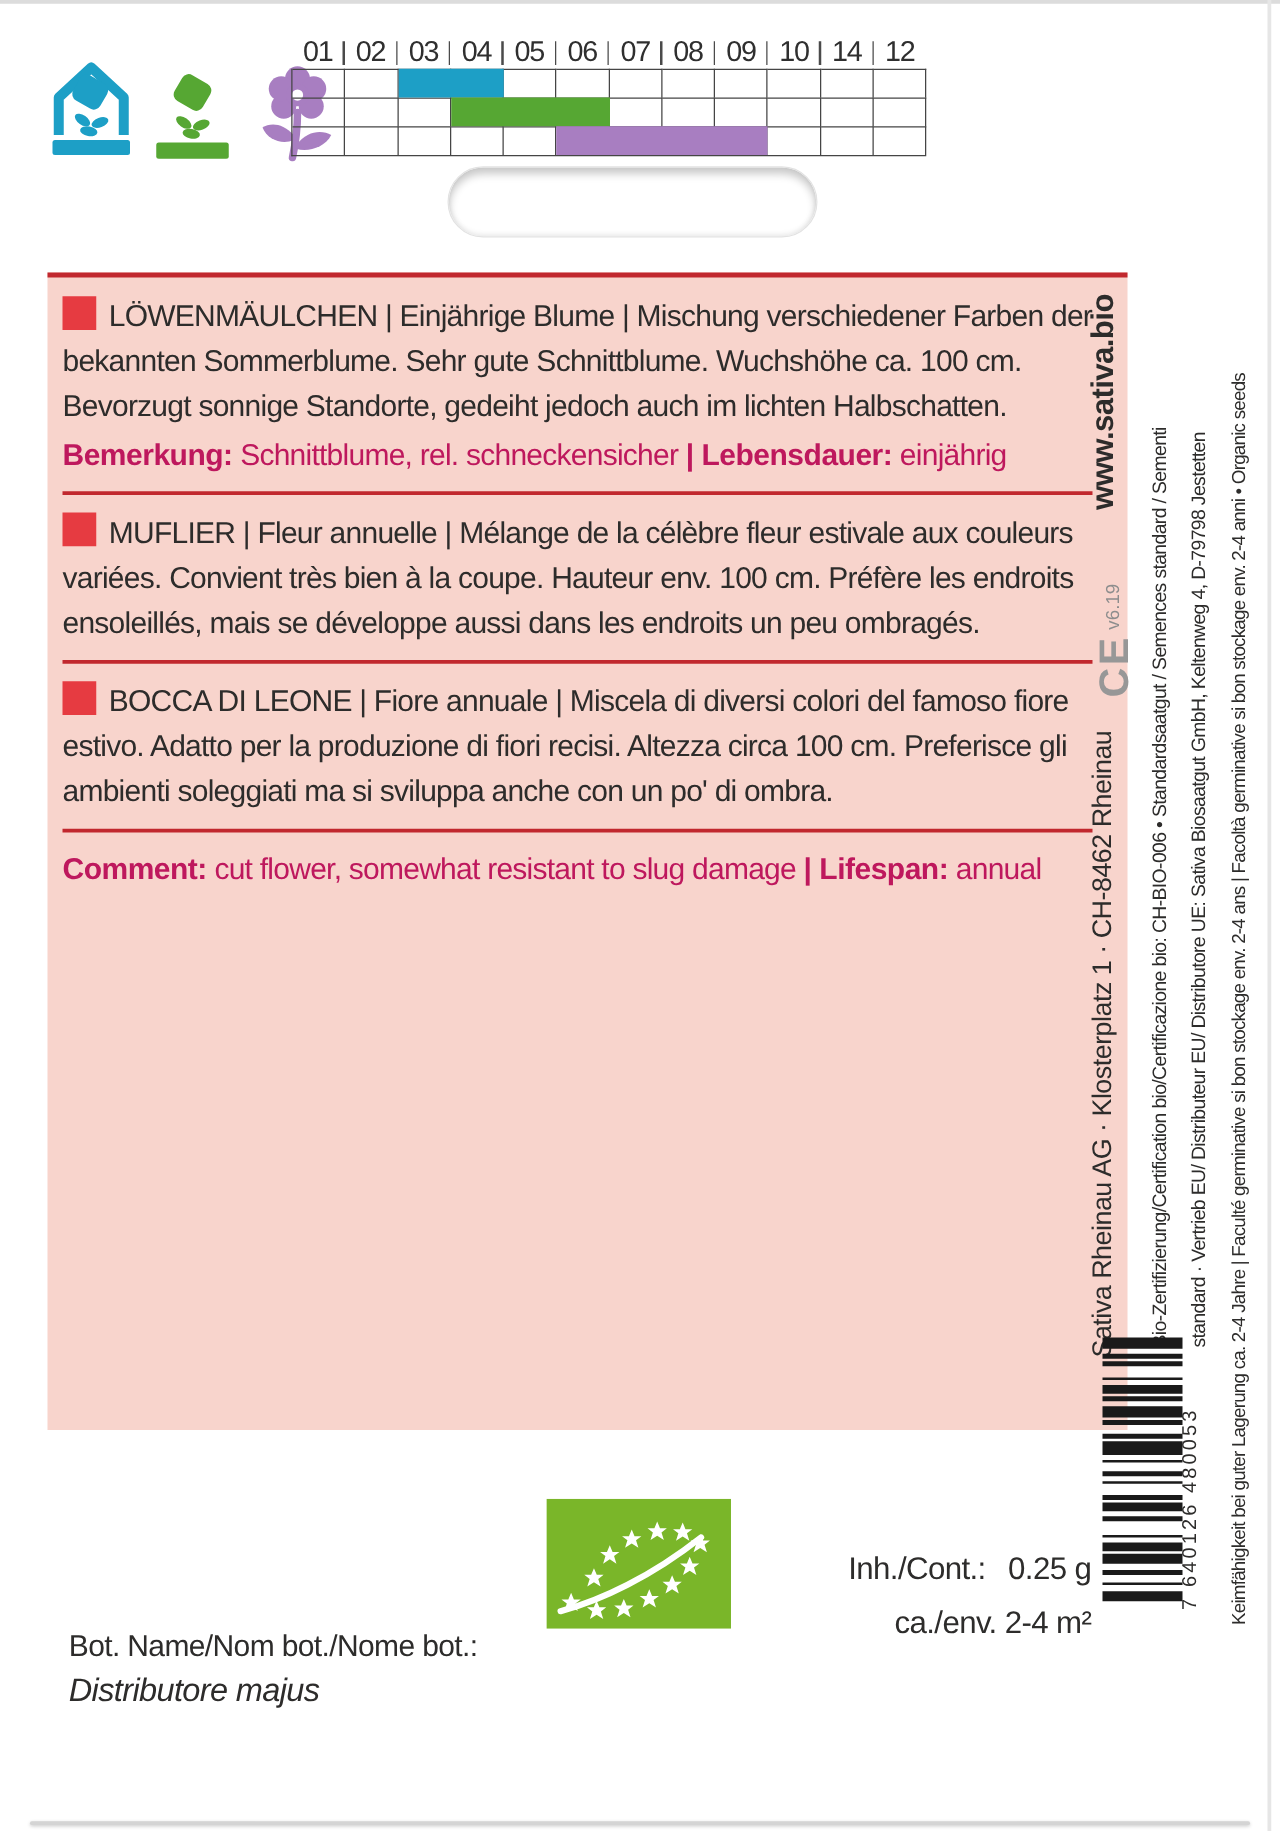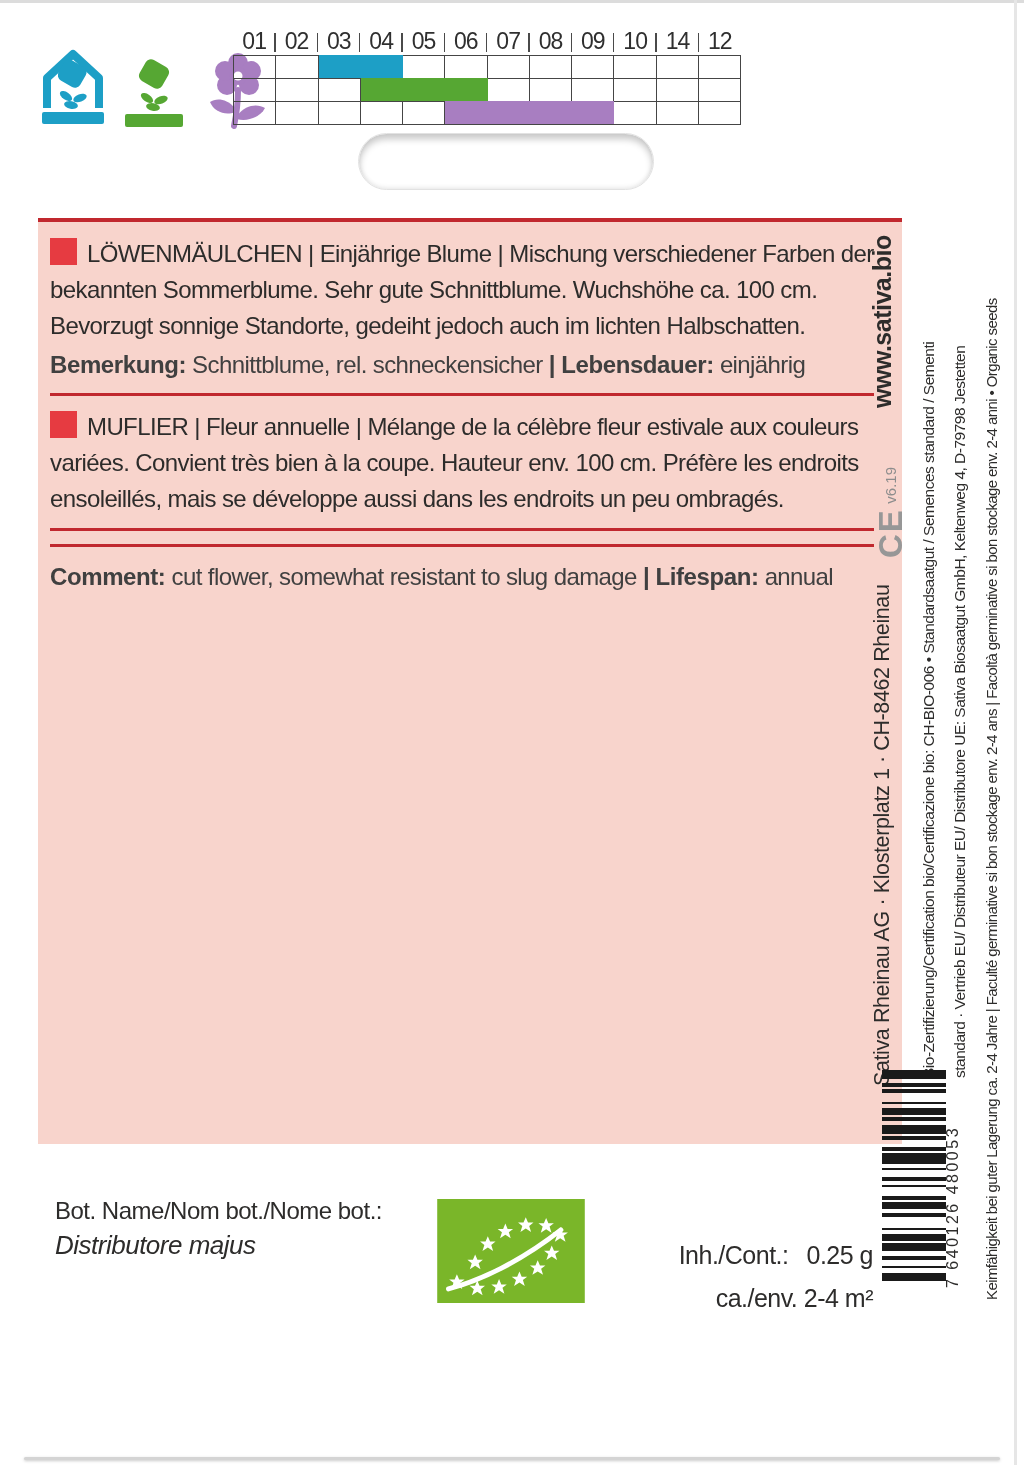--- a/index.html
+++ b/index.html
@@ -29,21 +29,21 @@
 
   
   .hang { position:absolute; left:358px; top:133px; width:296px; height:57px; border-radius:29px;
           background:#fff; border:1px solid #e2e2e2;
           box-shadow: inset 0 5px 7px rgba(0,0,0,.22), inset 0 -2px 4px rgba(0,0,0,.07); }
 
   
   .panel { position:absolute; left:38px; top:218px; width:864px; height:926px;
            background:#f8d4cc; border-top:4px solid #c1282e; padding:14px 28px 0 12px; }
   .body-p { font-size:24px; letter-spacing:-0.6px; line-height:36px; color:#2d2c2b; margin-bottom:4px; }
-  .note-p { font-size:24px; letter-spacing:-0.6px; line-height:34px; color:#404040; }
+  .note-p { font-size:24px; letter-spacing:-0.6px; line-height:34px; color:#be185d; }
   .note-p b { letter-spacing:-0.4px; }
   .marker { display:inline-block; width:27px; height:27px; background:#e63b41; margin-right:10px;
             vertical-align:-3px; }
   .rule { border:none; height:3px; background:#c1282e; margin:11px 0 13px 0; }
 
   
   .vtext { position:absolute; writing-mode:vertical-rl; transform:rotate(180deg);
            white-space:nowrap; color:#2d2c2b; }
   .rail-www  { left:868px; top:230px;  height:178px; width:36px; font-size:25px; font-weight:bold; letter-spacing:-0.5px; }
   .rail-ce   { left:872px; top:443px;  height:115px; width:42px; }
@@ -54,21 +54,21 @@
   .rail-dist { left:951px; top:226px;  height:852px; width:27px; font-size:15.5px; letter-spacing:-0.5px; }
   .rail-germ { left:983px; top:208px;  height:1092px; width:27px; font-size:15px; letter-spacing:-0.6px; }
 
   
   .barcode-bars { position:absolute; left:882px; top:1070px; width:64px; height:216px;
                   display:flex; flex-direction:column; }
   .barcode-bars div { width:100%; }
   .barcode-digits { left:944px; top:1072px; height:216px; width:24px; font-size:16px; letter-spacing:2.5px; }
 
   
-  .bot-block { position:absolute; left:55px; top:1197px; }
+  .bot-block { position:absolute; left:55px; top:1304px; }
   .bot-label { font-size:24px; letter-spacing:-0.5px; }
   .bot-name  { font-size:26px; font-style:italic; letter-spacing:-0.5px; margin-top:5px; }
   .qty-block { position:absolute; left:590px; top:1241px; width:283px; text-align:right; }
   .qty-line1 { font-size:25px; letter-spacing:-0.5px; }
   .qty-line1 .val { margin-left:18px; }
   .qty-line2 { font-size:25px; letter-spacing:-0.5px; margin-top:14px; }
 
   .eu-logo { position:absolute; left:437px; top:1199px; width:148px; height:104px; }
 </style>
 </head>
@@ -172,20 +172,21 @@
 
   <div class="panel">
 
     <p class="body-p"><span class="marker"></span><span>LÖWENMÄULCHEN | Einjährige Blume | Mischung verschiedener Farben der bekannten Sommerblume. Sehr gute Schnittblume. Wuchshöhe ca. 100 cm. Bevorzugt sonnige Standorte, gedeiht jedoch auch im lichten Halbschatten.</span></p>
     <p class="note-p"><b>Bemerkung:</b> <span>Schnittblume, rel. schneckensicher</span> <b>| Lebensdauer:</b> <span>einjährig</span></p>
     <hr class="rule">
 
     <p class="body-p"><span class="marker"></span><span>MUFLIER | Fleur annuelle | Mélange de la célèbre fleur estivale aux couleurs variées. Convient très bien à la coupe. Hauteur env. 100 cm. Préfère les endroits ensoleillés, mais se développe aussi dans les endroits un peu ombragés.</span></p>
     <hr class="rule">
 
+    <p class="body-p"><span class="marker"></span><span>BOCCA DI LEONE | Fiore annuale | Miscela di diversi colori del famoso fiore estivo. Adatto per la produzione di fiori recisi. Altezza circa 100 cm. Preferisce gli ambienti soleggiati ma si sviluppa anche con un po' di ombra.</span></p>
     <hr class="rule">
 
     <p class="note-p"><b>Comment:</b> <span>cut flower, somewhat resistant to slug damage</span> <b>| Lifespan:</b> <span>annual</span></p>
   </div>
 
   <div>
     <div class="vtext rail-www">www.sativa.bio</div>
     <div class="vtext rail-ce"><span class="ce">CE</span> <span class="ver">v6.19</span></div>
     <div class="vtext rail-addr">Sativa Rheinau AG · Klosterplatz 1 · CH-8462 Rheinau</div>
     <div class="vtext rail-cert">Bio-Zertifizierung/Certification bio/Certificazione bio: CH-BIO-006 • Standardsaatgut / Semences standard / Sementi</div>

